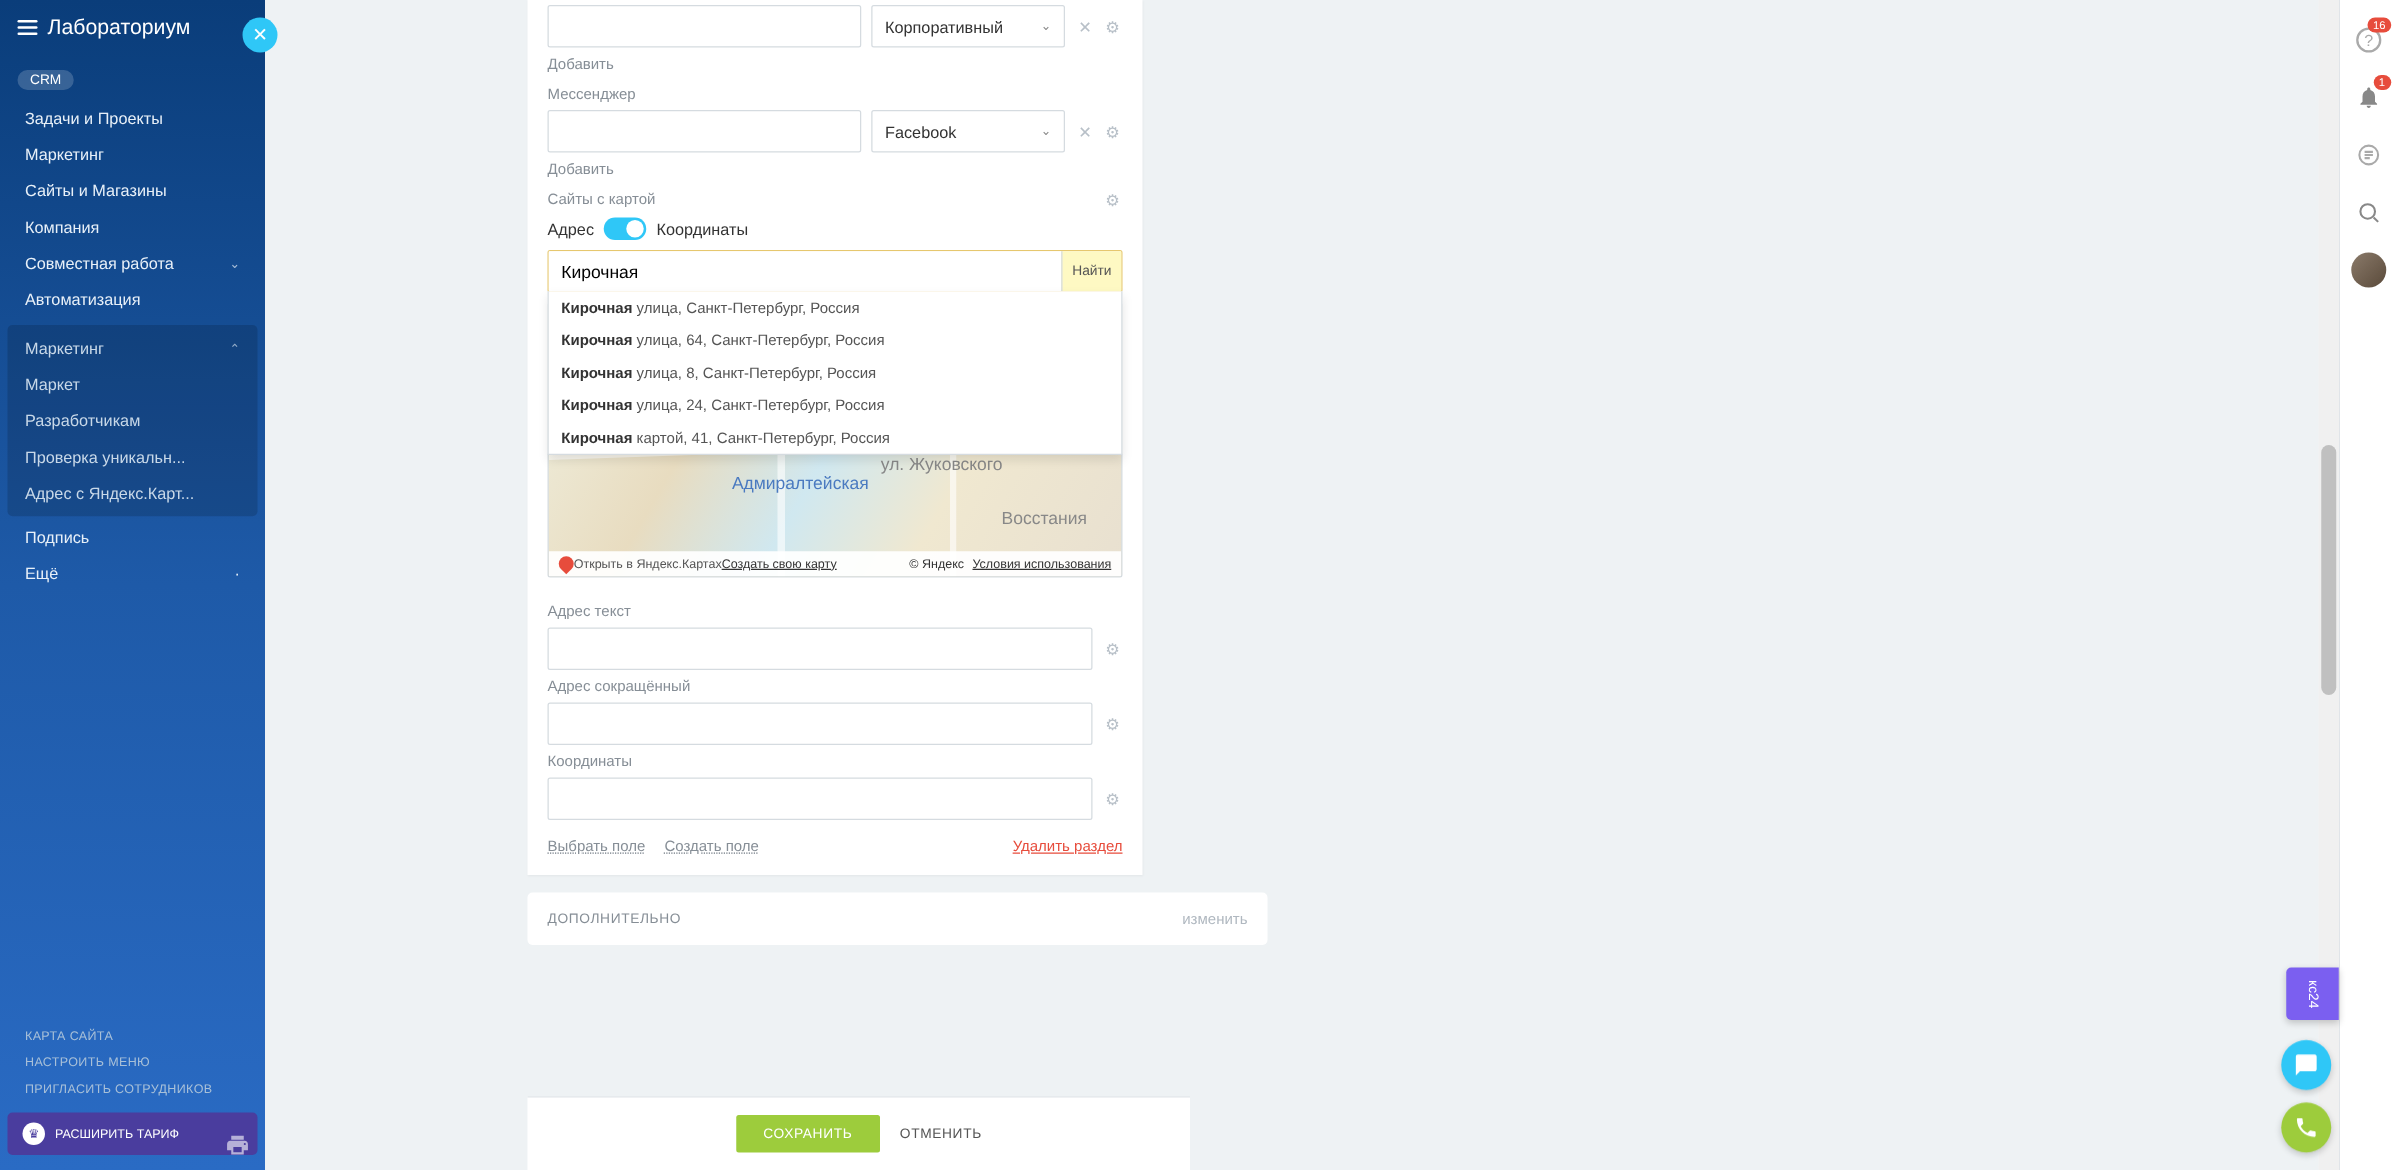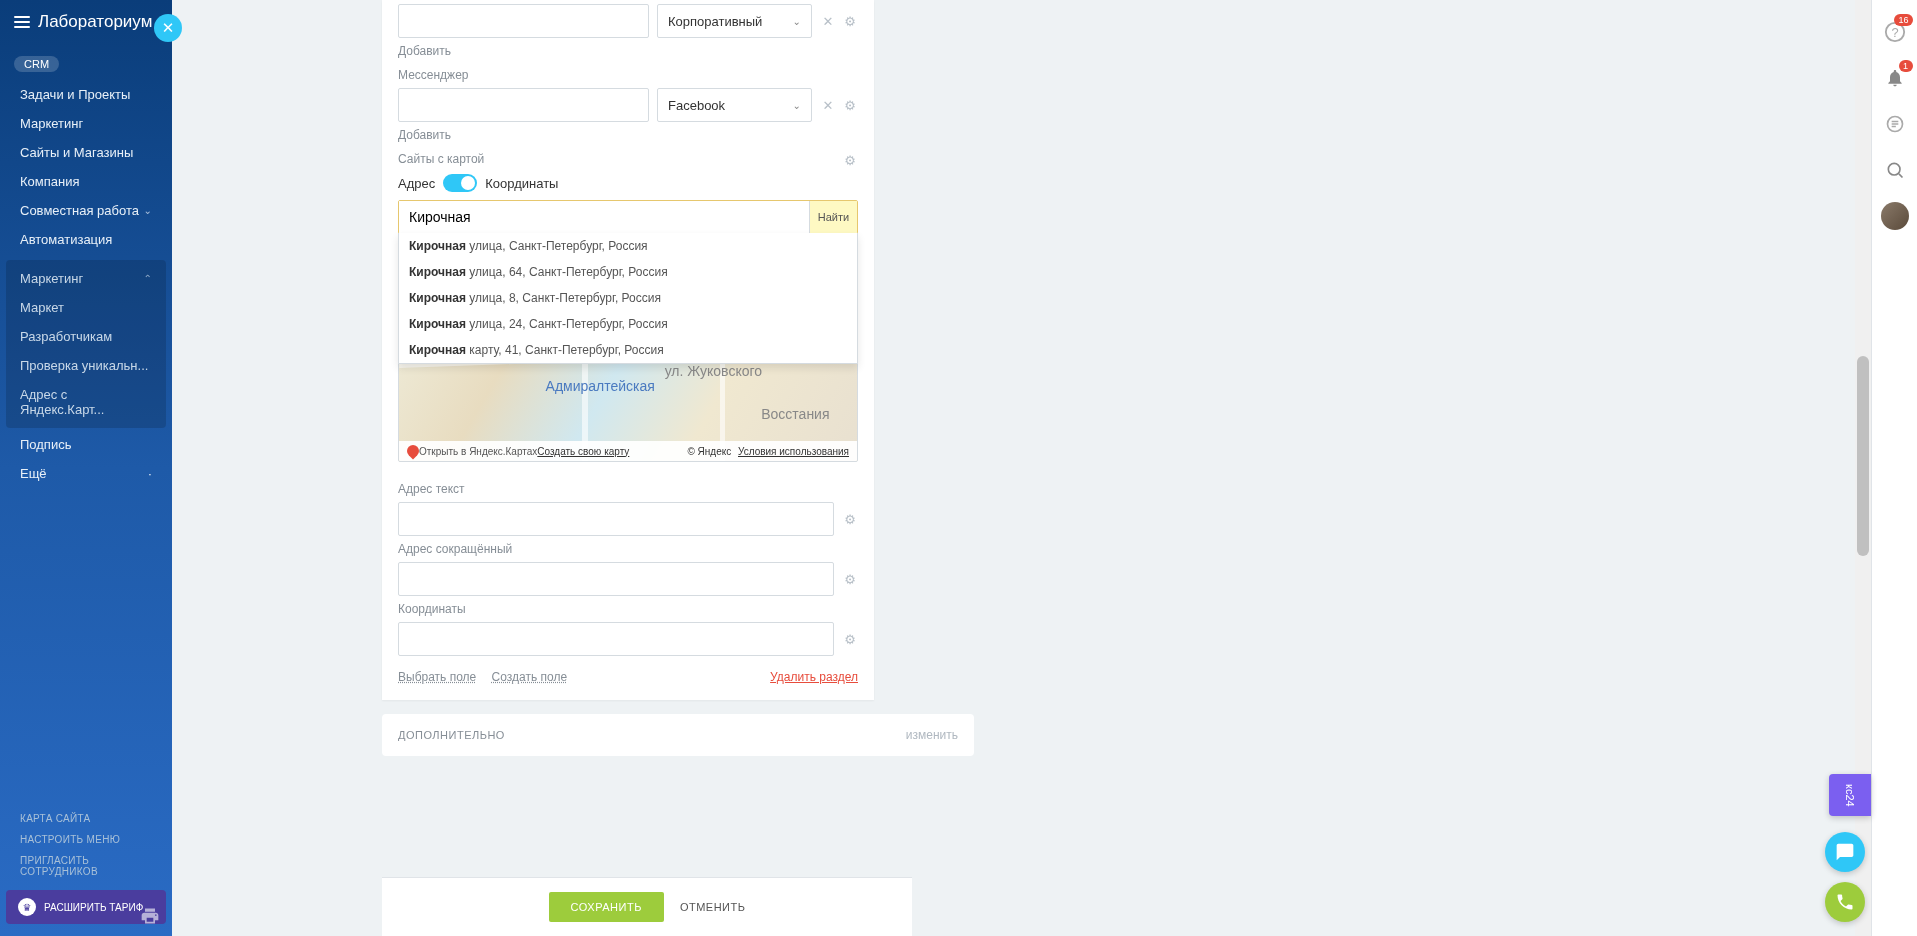--- a/index.html
+++ b/index.html
@@ -1,18 +1,18 @@
 <!DOCTYPE html>
 <html><head>
 <meta charset="utf-8">
 <style>
 *{margin:0;padding:0;box-sizing:border-box;font-family:"Helvetica Neue",Arial,sans-serif}
 body{background:#f5f5f5;overflow:hidden;font-size:13px;color:#333}
 .app{display:flex;height:100vh;width:100vw}
-.sidebar{width:172px;background:linear-gradient(180deg,#0a3d7a 0%,#1e5aa8 50%,#2a6bc4 100%);color:#fff;display:flex;flex-direction:column;position:relative}
+.sidebar{width:212px;background:linear-gradient(180deg,#0a3d7a 0%,#1e5aa8 50%,#2a6bc4 100%);color:#fff;display:flex;flex-direction:column;position:relative}
 .sidebar-header{padding:12px 14px;display:flex;align-items:center;gap:8px}
 .hamburger{width:16px;height:12px;display:flex;flex-direction:column;justify-content:space-between;cursor:pointer}
 .hamburger span{height:2px;background:#fff;border-radius:1px}
 .logo{font-size:17px;font-weight:500;color:#fff}
 .close-tab{position:absolute;top:14px;right:-10px;width:28px;height:28px;background:#2fc7f7;border-radius:50%;display:flex;align-items:center;justify-content:center;color:#fff;font-size:15px;cursor:pointer;z-index:10}
 .crm-badge{margin:12px 14px 8px;background:rgba(255,255,255,.18);border-radius:10px;padding:2px 10px;font-size:11px;display:inline-block;width:fit-content}
 .nav-list{list-style:none;padding:0 0 4px}
 .nav-item{padding:7px 20px;font-size:13px;color:#e8f0f8;cursor:pointer;display:flex;align-items:center;justify-content:space-between}
 .nav-section{background:rgba(0,0,0,.15);padding:4px 0;margin:2px 6px;border-radius:4px}
 .nav-section .nav-item{padding:7px 14px;color:#c8d8e8}
@@ -179,21 +179,21 @@
         <div class="search-wrap">
           <div class="search-row">
             <input class="search-input" value="Кирочная" style="">
             <div class="search-btn">Найти</div>
           </div>
           <div class="suggestions">
             <div class="suggestion"><b>Кирочная</b><span> улица, Санкт-Петербург, Россия</span></div>
             <div class="suggestion"><b>Кирочная</b><span> улица, 64, Санкт-Петербург, Россия</span></div>
             <div class="suggestion"><b>Кирочная</b><span> улица, 8, Санкт-Петербург, Россия</span></div>
             <div class="suggestion"><b>Кирочная</b><span> улица, 24, Санкт-Петербург, Россия</span></div>
-            <div class="suggestion"><b>Кирочная</b><span> карту, 41, Санкт-Петербург, Россия</span></div>
+            <div class="suggestion"><b>Кирочная</b><span> картой, 41, Санкт-Петербург, Россия</span></div>
           </div>
         </div>
 
         <div class="map-box">
           <div class="map-bg"></div>
           <div class="map-road" style="top:50%;left:0;width:100%;height:8px;transform:rotate(-2deg)"></div>
           <div class="map-road" style="top:0;left:40%;width:6px;height:100%"></div>
           <div class="map-road" style="top:0;left:70%;width:5px;height:100%"></div>
           <div class="map-label" style="top:38%;right:12%;font-weight:600;color:#aaa;letter-spacing:1px">ЦЕНТРАЛЬНЫЙ РАЙОН</div>
           <div class="map-label" style="top:48%;left:42%;color:#4a7ac0">Невский проспект</div>

